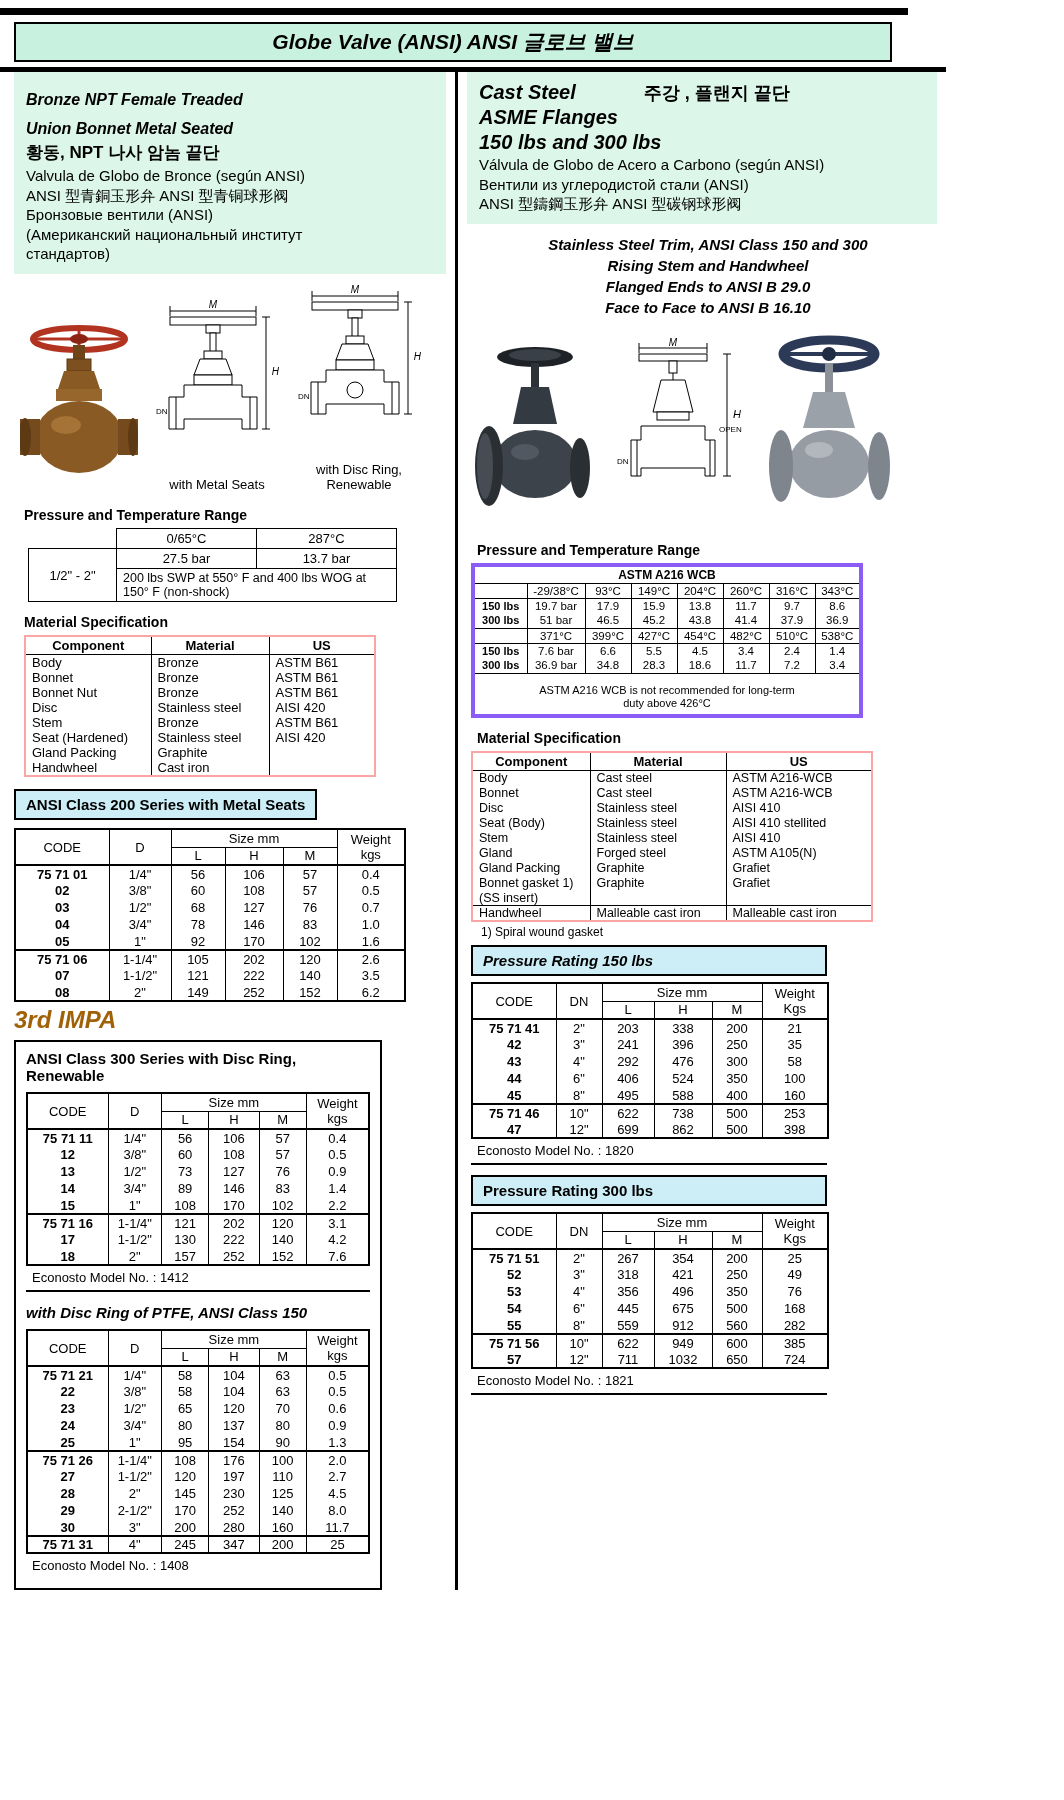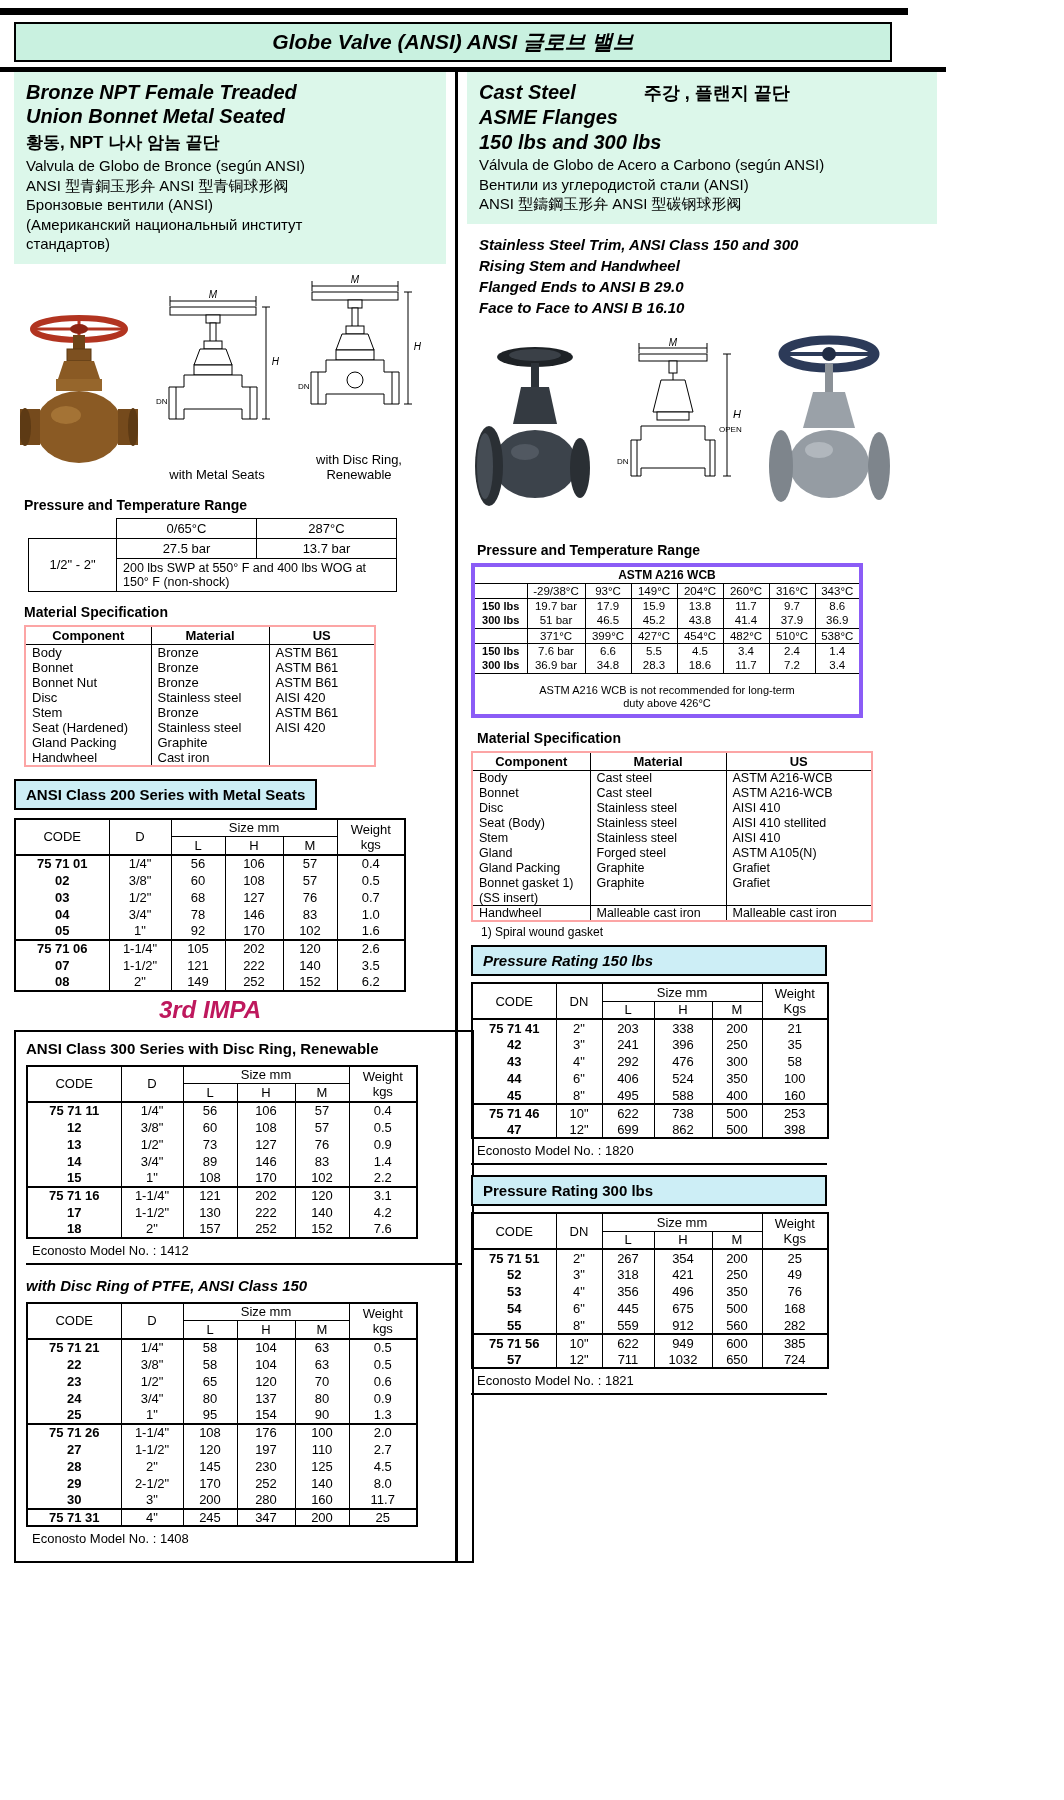--- a/index.html
+++ b/index.html
@@ -9,29 +9,29 @@
   .top-bar { position:absolute; left:0; top:8px; width:908px; height:7px; background:#000; }
   .banner { position:absolute; left:14px; top:22px; width:878px; height:40px; border:2px solid #000; background:#c9f1e0; text-align:center; font-weight:bold; font-style:italic; font-size:21px; line-height:36px; }
   .banner-rule { position:absolute; left:0; top:67px; width:946px; height:5px; background:#000; }
 
   .columns { position:absolute; top:72px; left:14px; display:flex; }
   .col-left { width:432px; }
   .divider { width:3px; background:#000; margin:0 9px; align-self:stretch; }
   .col-right { width:470px; }
 
   .title-block { background:#dcf7ea; padding:8px 10px 10px 12px; }
-  .lt-big { font-size:20px; font-weight:bold; font-style:italic; line-height:1.2; }
+  .lt-big { font-size:16px; font-weight:bold; font-style:italic; line-height:1.2;margin-top:10px; }
   .lt-kr  { font-size:17px; font-weight:bold; margin:3px 0 2px; }
   .lt-sm  { font-size:15px; line-height:1.3; }
   .rt-row { display:flex; align-items:baseline; }
   .rt-big { font-size:20px; font-weight:bold; font-style:italic; line-height:1.25; }
   .rt-kr  { font-size:18px; font-weight:bold; margin-left:68px; }
   .rt-sm  { font-size:15px; line-height:1.3; }
 
-  .features { margin:10px 0 4px 12px; }
+  .features { margin:10px 0 4px 12px;text-align:center; }
   .features div { font-weight:bold; font-style:italic; font-size:15px; line-height:1.4; }
 
   .images-row { display:flex; align-items:flex-end; gap:16px; padding:10px 0 2px 6px; }
   .img-wrap { display:flex; flex-direction:column; align-items:center; }
   .caption { font-size:13px; text-align:center; line-height:1.2; }
 
   .sub-title { font-weight:bold; font-size:14px; margin:12px 0 5px 10px; }
 
   table { border-collapse:collapse; }
 
@@ -60,23 +60,23 @@
   .size-table { border:2px solid #000; font-size:13px; }
   .size-table th { border:1px solid #000; font-weight:normal; padding:0 3px; height:18px; text-align:center; }
   .size-table td { border-left:1px solid #000; border-right:1px solid #000; text-align:center; padding:0 3px; height:17px; }
   .size-table tbody { border-top:2px solid #000; }
   .size-table tbody td:first-child { font-weight:bold; }
 
   .section-box { border:2px solid #000; background:#cdeef6; font-weight:bold; font-size:15px; padding:5px 10px; display:inline-block; }
   .model-line { font-size:13px; padding:4px 0 5px 6px; border-bottom:2px solid #000; }
   .w400 { width:400px; }
   .w356 { width:356px; margin-left:4px; }
-  .impa { font-weight:bold; font-style:italic; font-size:24px; color:#be185d; text-align:center; margin:4px 40px 4px 0; }
-
-  .class300-box { border:2px solid #000; padding:8px 10px 10px; margin-top:6px; width:460px; }
+  .impa { font-weight:bold; font-style:italic; font-size:24px; color:#a16207; text-align:left; margin:4px 40px 4px 0; }
+
+  .class300-box { border:2px solid #000; padding:8px 10px 10px; margin-top:6px; width:368px; }
   .box-header { font-weight:bold; font-size:15px; margin-bottom:8px; }
   .ptfe-header { font-weight:bold; font-style:italic; font-size:15px; margin:12px 0 8px; }
 
   svg text { font-family:"Liberation Sans",sans-serif; }
 </style>
 </head>
 <body>
 
 <div class="top-bar"></div>
 <div class="banner"><span>Globe Valve (ANSI)   ANSI 글로브 밸브</span></div>

